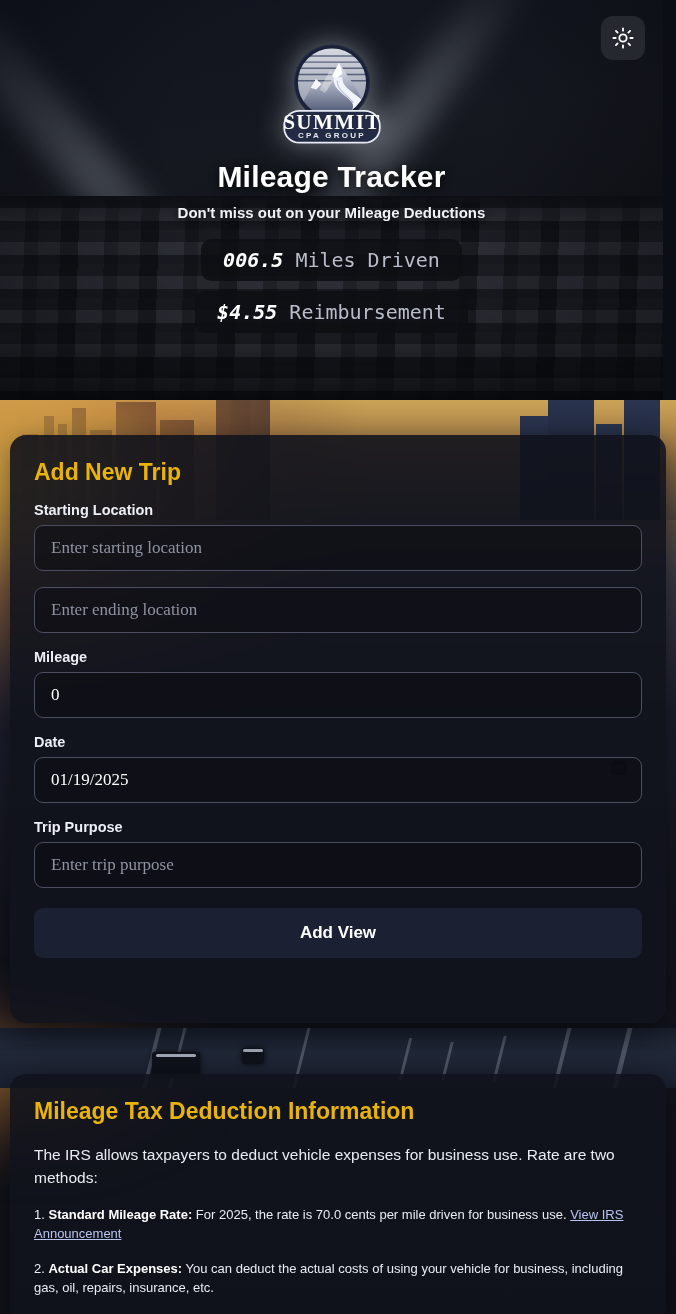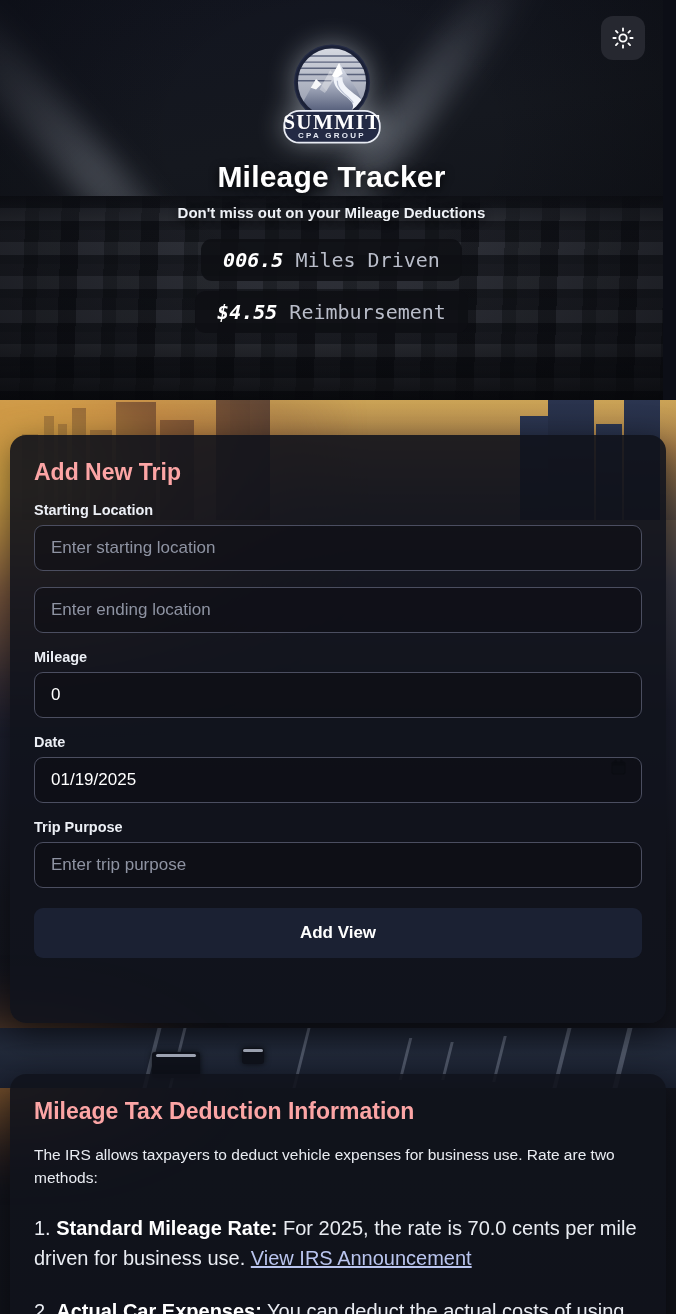--- a/index.html
+++ b/index.html
@@ -116,47 +116,47 @@
   .card{
     position:absolute; left:10px; width:656px; z-index:3;
     border-radius:16px;
     background:rgba(17,19,28,.90);
     box-shadow:0 10px 34px rgba(0,0,0,.55);
     padding:24px;
   }
   #card-add-trip{ top:435px; height:588px; }
   #card-info{ top:1074px; min-height:260px; }
 
-  .card-title{ font-size:23px; font-weight:bold; color:#fca5a5; }
+  .card-title{ font-size:23px; font-weight:bold; color:#eab308; }
 
   .field{ margin-top:16px; }
   .field-label{ font-size:14.5px; font-weight:bold; color:#eceff5; display:block; margin-bottom:7px; }
   .input{
     width:100%; height:46px; border-radius:9px;
     border:1px solid #4b4e60; background:rgba(12,13,19,.55);
     color:#ffffff; font-size:17px; padding:0 16px;
-    font-family:Liberation Sans, sans-serif; outline:none;
+    font-family:Liberation Serif, serif; outline:none;
   }
   .input::placeholder{ color:#8e93a2; }
 
   .date-wrap{ position:relative; }
   #date-picker-icon{
     position:absolute; right:16px; top:50%; transform:translateY(-50%);
     pointer-events:auto;
   }
 
   #add-trip-button{
     margin-top:20px; width:100%; height:50px; border-radius:9px;
     background:#1b2133; border:none; color:#ffffff;
     font-size:17px; font-weight:bold; cursor:pointer;
     font-family:"Liberation Sans", sans-serif;
   }
 
   .info-p{ font-size:15.5px; line-height:1.5; color:#e9ecf2; margin-top:18px; }
-  .info-item{ font-size:20px; line-height:1.5; color:#e9ecf2; margin-top:23px; }
+  .info-item{ font-size:13px; line-height:1.5; color:#e9ecf2; margin-top:15px; }
   .info-item b{ color:#ffffff; }
   #irs-link{ color:#b9c4ee; text-decoration:underline; cursor:pointer; }
 </style>
 </head>
 <body>
 
 <div id="page-bg">
   <div class="skyline"></div>
   <div class="skyband">
     <div class="haze"></div>

